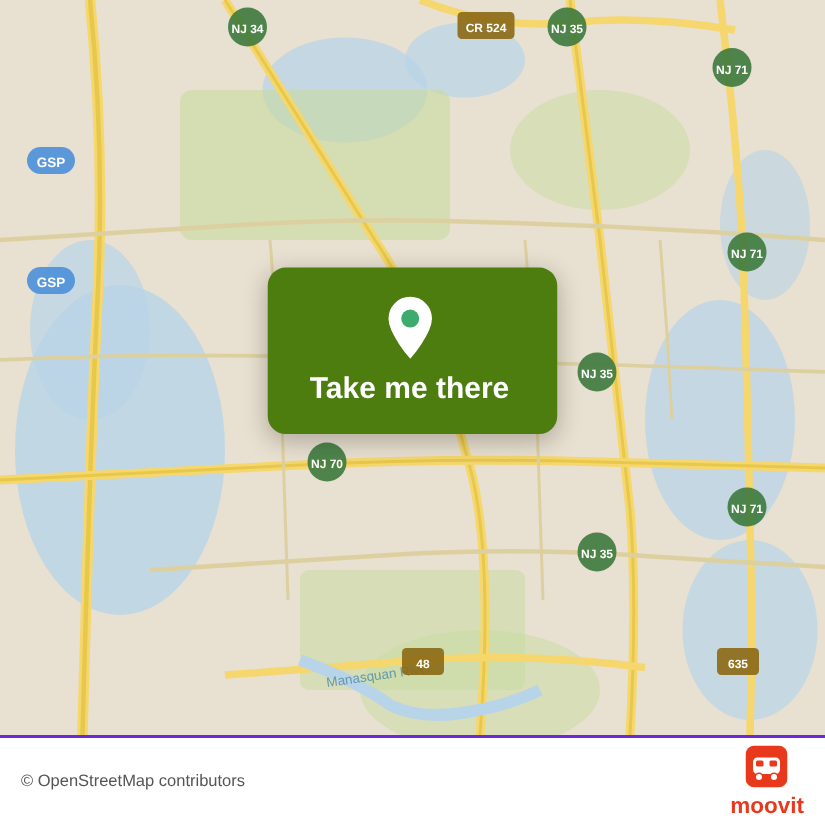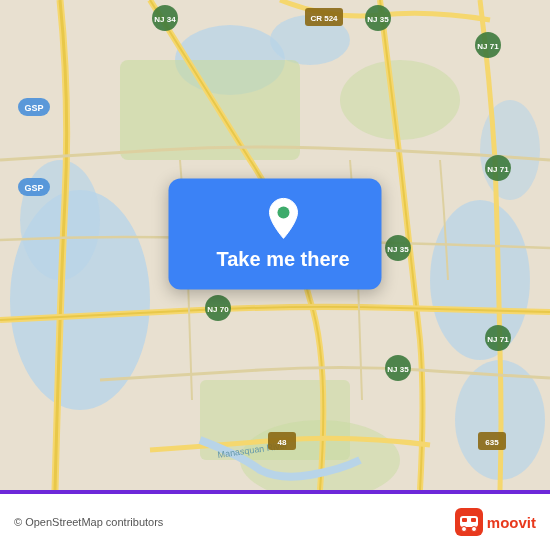--- a/index.html
+++ b/index.html
@@ -24,23 +24,23 @@
     #map-svg {
       width: 100%;
       height: 100%;
     }
 
     #overlay-card {
       position: absolute;
       top: 50%;
       left: 50%;
       transform: translate(-50%, -60%);
-      background: #3b82f6;
+      background: #4d7c0f;
       border-radius: 12px;
-      padding: 18px 32px 18px 48px;
+      padding: 18px 32px 18px 28px;
       display: flex;
       flex-direction: column;
       align-items: center;
       gap: 8px;
       box-shadow: 0 4px 16px rgba(0,0,0,0.25);
       cursor: pointer;
     }
 
     #location-pin {
       width: 44px;
@@ -58,40 +58,41 @@
     }
 
     #footer-bar {
       width: 550px;
       height: 60px;
       background: white;
       display: flex;
       align-items: center;
       justify-content: space-between;
       padding: 0 14px;
-      border-top: 4px solid #6d28d9;
+      border-top: 2px solid #6d28d9;
     }
 
     #osm-credit {
       font-size: 11px;
       color: #555;
     }
 
     #location-name {
       font-size: 13px;
       font-weight: 600;
       color: #222;
       flex: 1;
       text-align: center;
     }
 
     #moovit-logo {
       display: flex;
       align-items: center;
       gap: 4px;
+      flex-direction: column;
     }
 
     #moovit-logo-text {
       font-size: 15px;
       font-weight: bold;
       color: #e8391d;
     }
 
     #moovit-icon {
       width: 28px;

